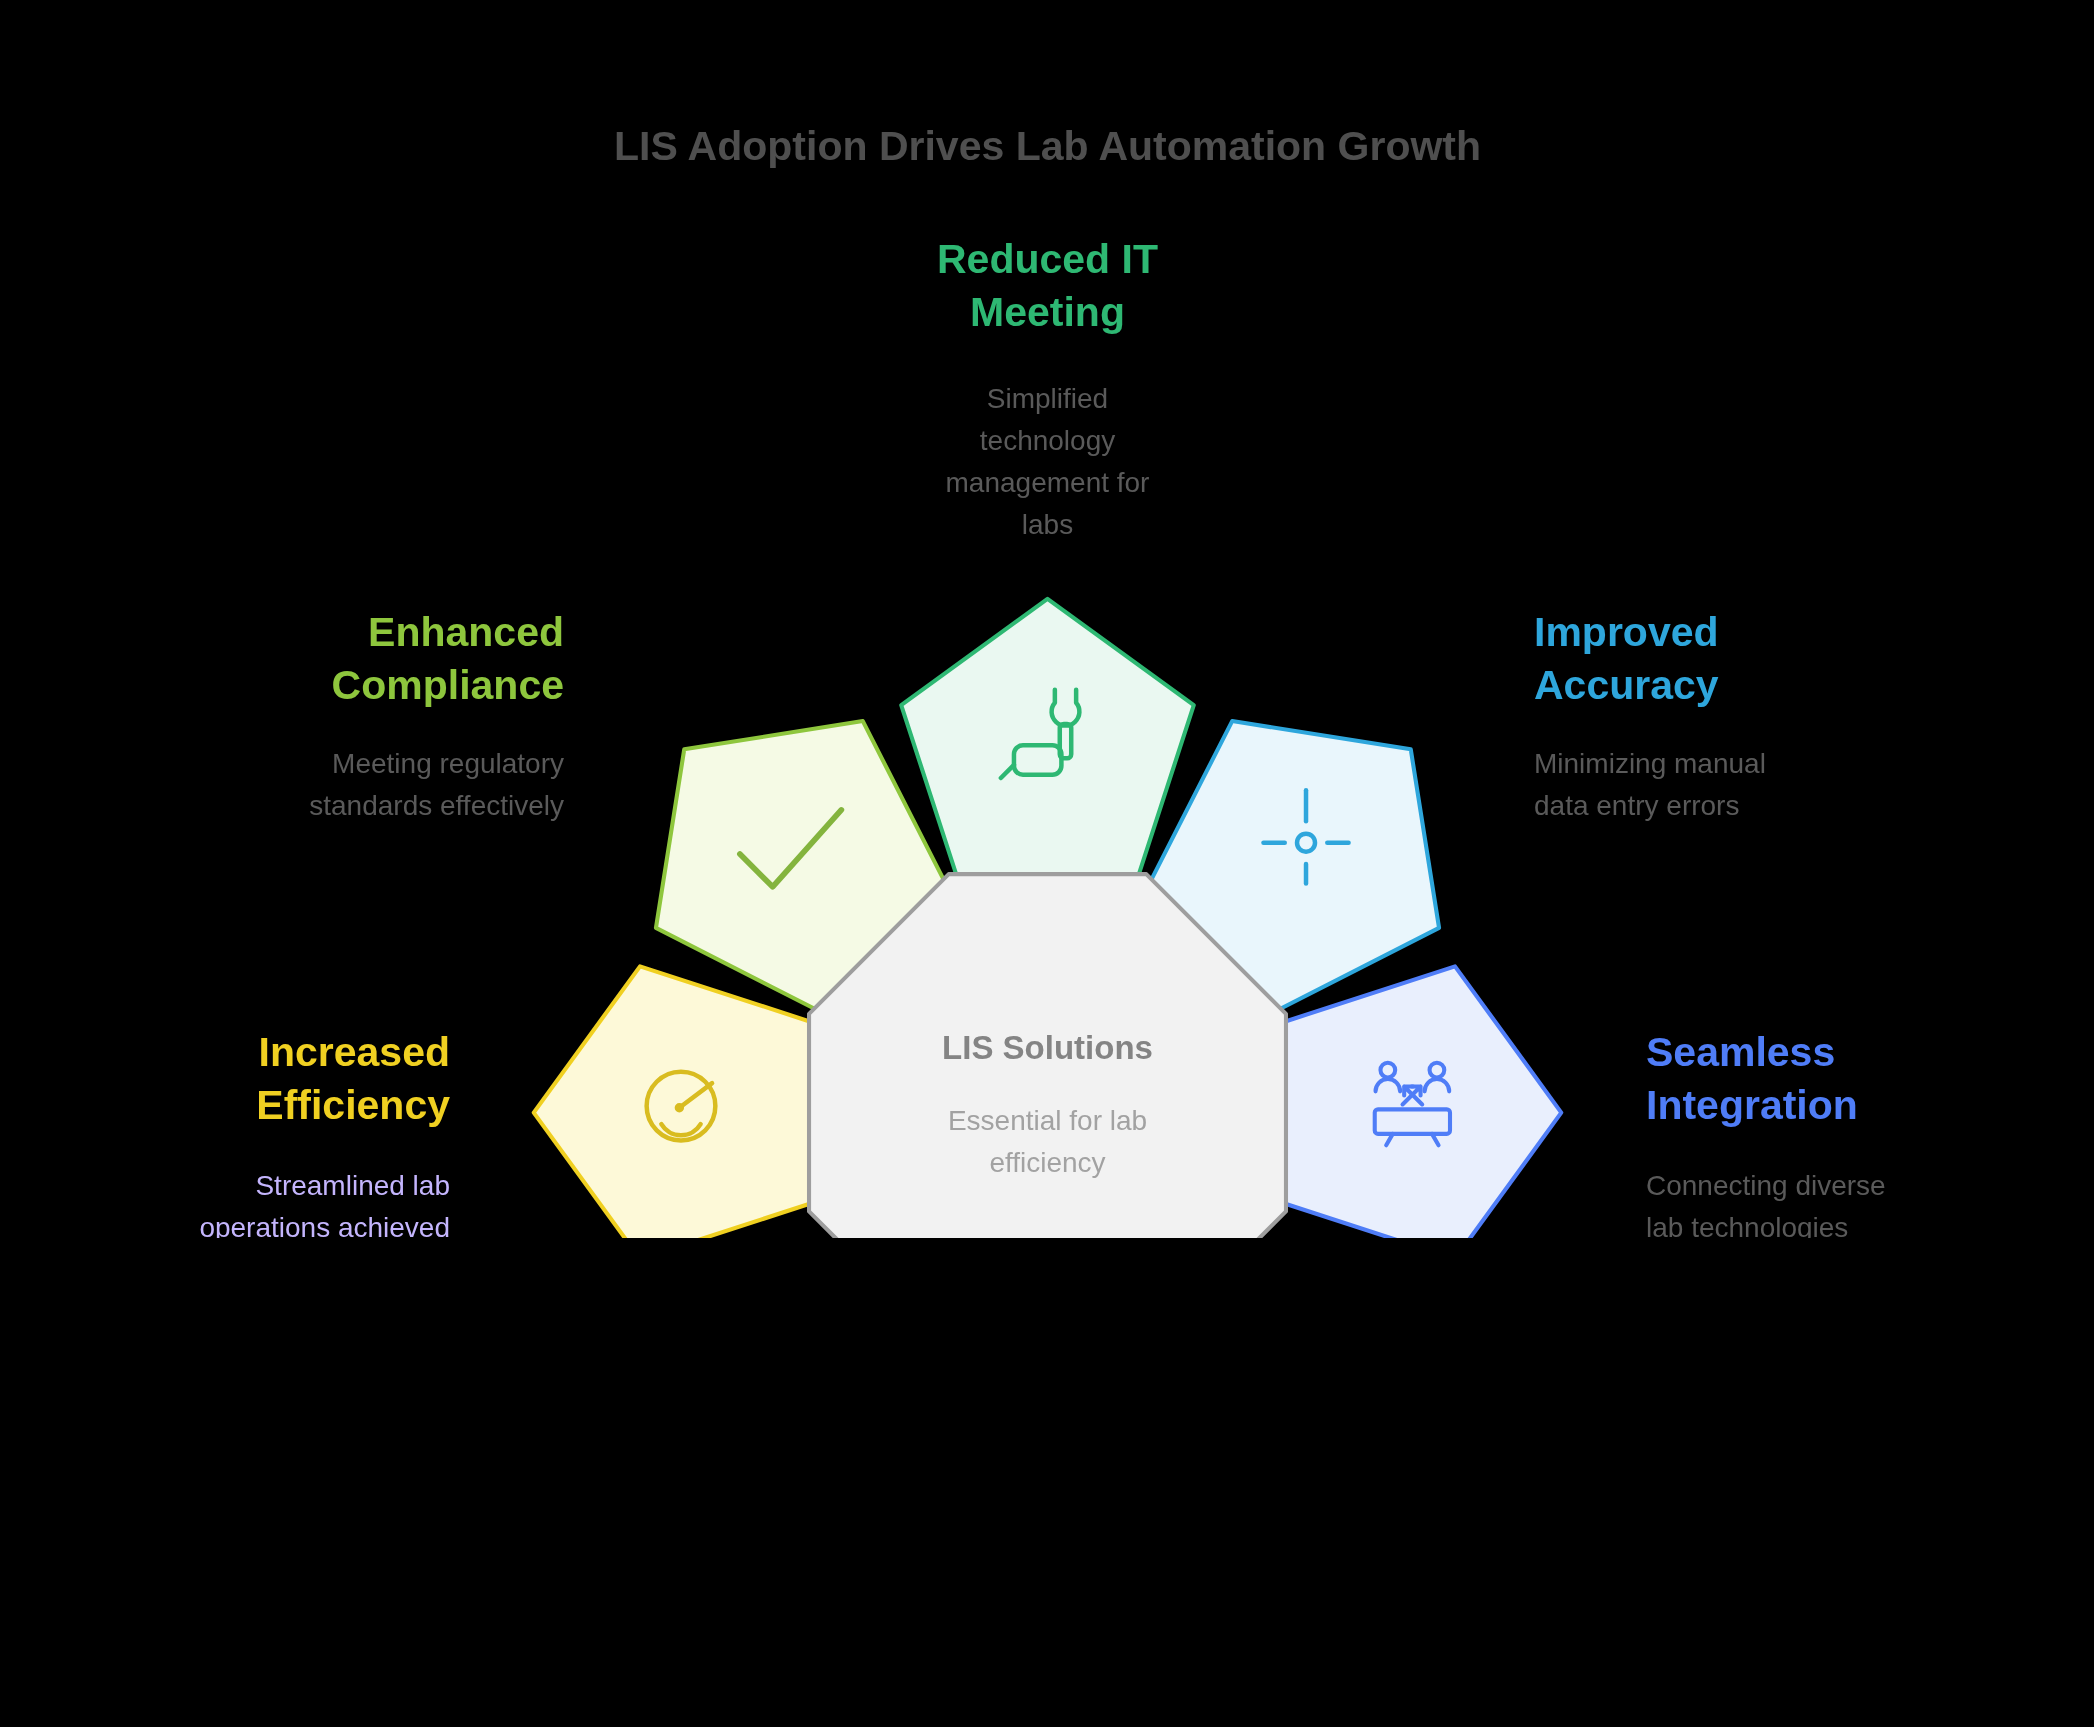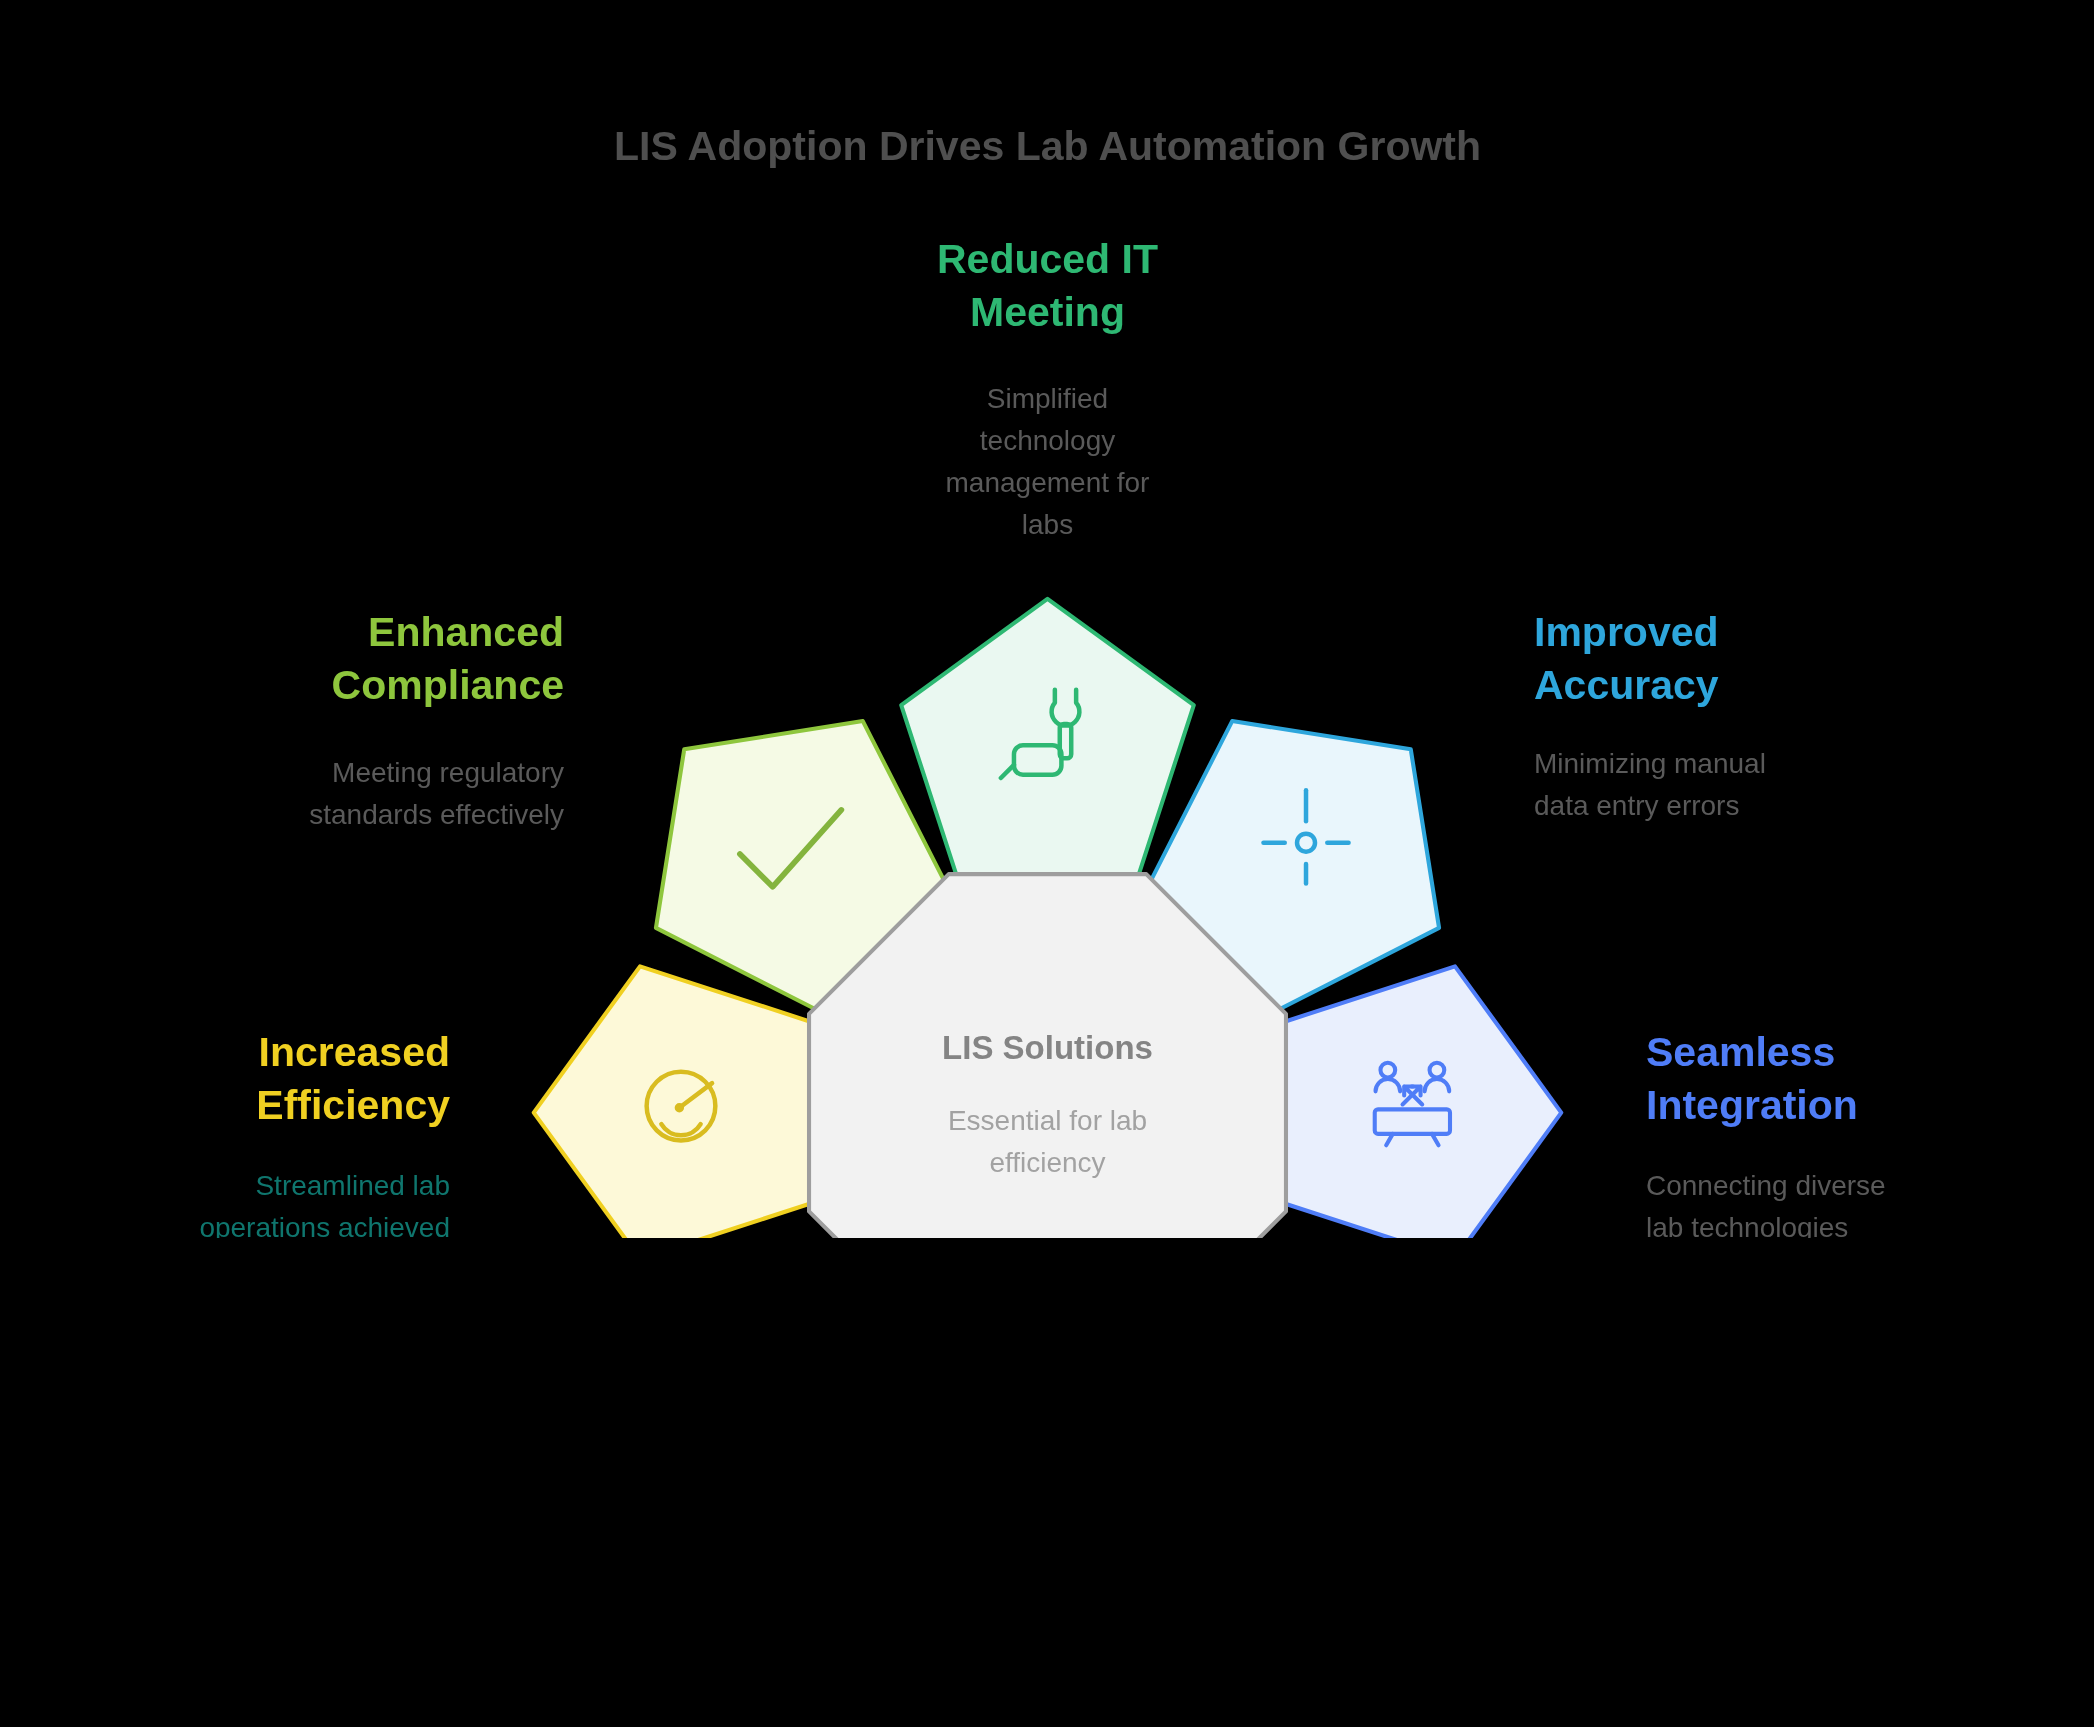--- a/index.html
+++ b/index.html
@@ -110,31 +110,31 @@
 
   <div class="txt heading ta-c" style="top: 233px; color: rgb(46, 184, 115);">Reduced IT
 Meeting</div>
   <div class="txt desc ta-c" style="top: 378px; color: rgb(90, 90, 90);">Simplified
 technology
 management for
 labs</div>
 
   <div class="txt heading ta-r" style="right: 1531px; top: 606px; color: rgb(142, 198, 61);">Enhanced
 Compliance</div>
-  <div class="txt desc ta-r" style="right: 1531px; top: 743px; color: rgb(90, 90, 90); margin-top: 9px;">Meeting regulatory
+  <div class="txt desc ta-r" style="right: 1531px; top: 743px; color: rgb(90, 90, 90);">Meeting regulatory
 standards effectively</div>
 
   <div class="txt heading ta-l" style="left: 1534px; top: 606px; color: rgb(46, 166, 220);">Improved
 Accuracy</div>
   <div class="txt desc ta-l" style="left: 1534px; top: 743px; color: rgb(90, 90, 90);">Minimizing manual
 data entry errors</div>
 
   <div class="txt heading ta-r" style="right: 1645px; top: 1026px; color: rgb(240, 208, 33);">Increased
 Efficiency</div>
-  <div class="txt desc ta-r" style="right: 1645px; top: 1165px; color: #0f766e; margin-left: 36px;">Streamlined lab
+  <div class="txt desc ta-r" style="right: 1645px; top: 1165px; color: #c4b5fd; margin-left: 36px;">Streamlined lab
 operations achieved</div>
 
   <div class="txt heading ta-l" style="left: 1646px; top: 1026px; color: rgb(79, 125, 247);">Seamless
 Integration</div>
   <div class="txt desc ta-l" style="left: 1646px; top: 1165px; color: rgb(90, 90, 90);">Connecting diverse
 lab technologies</div>
 
   <div class="center-heading" style="color: rgb(132, 132, 132);">LIS Solutions</div>
   <div class="center-sub" style="color: rgb(162, 162, 162);">Essential for lab
 efficiency</div>

